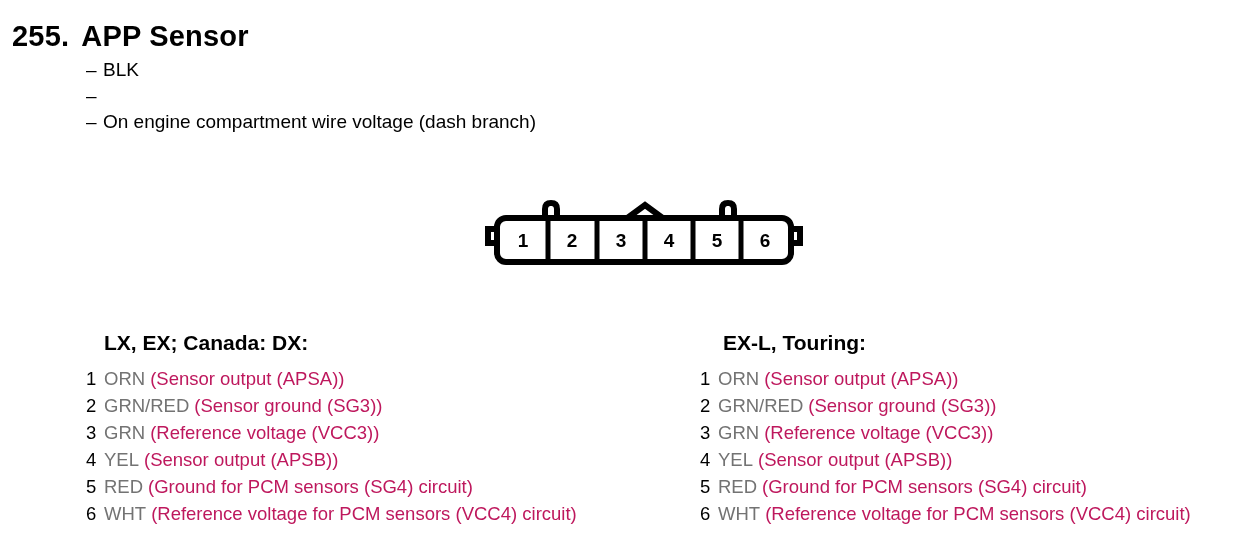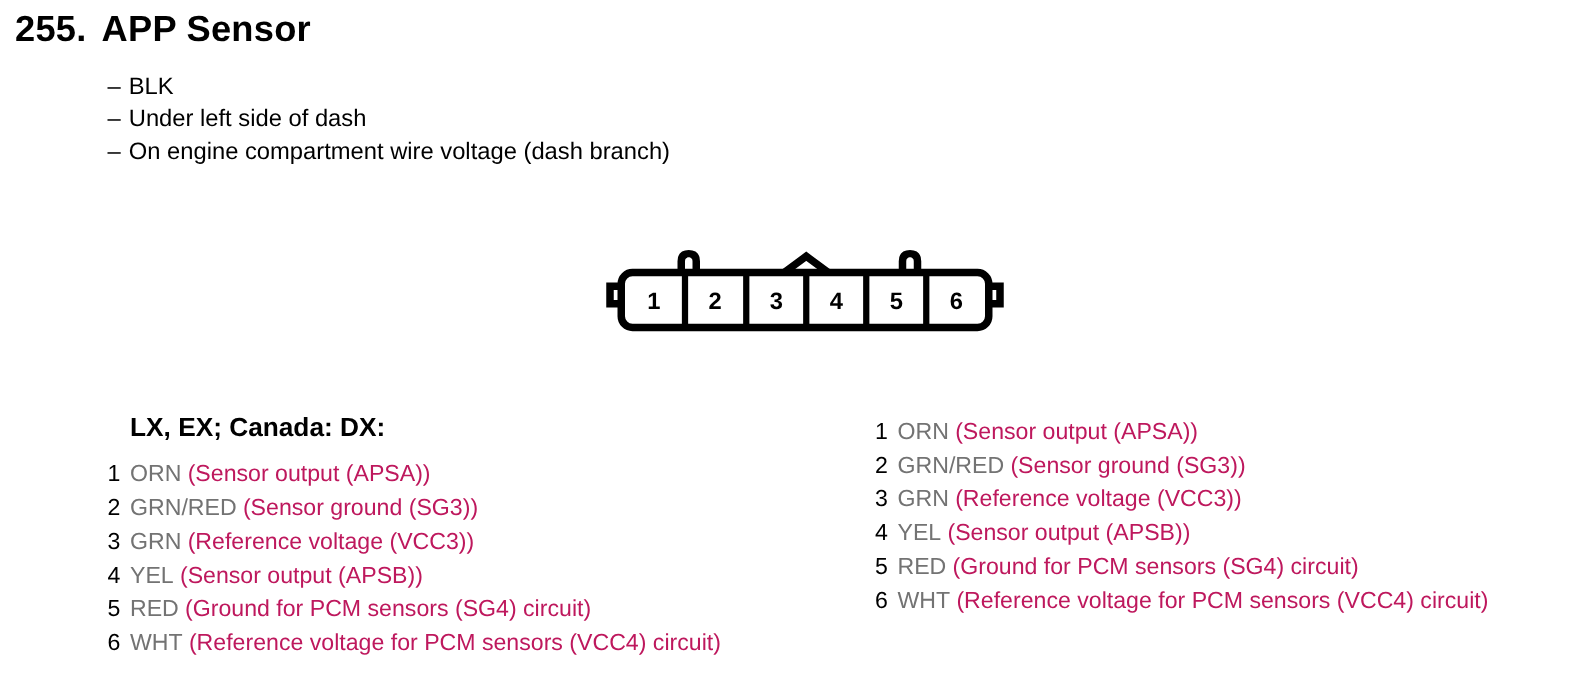--- a/index.html
+++ b/index.html
@@ -13,21 +13,21 @@
     position: relative;
     font-family: "Liberation Sans", sans-serif;
     color: #000000;
     overflow: hidden;
   }
 
   
   #page-title {
     position: absolute;
     left: 12px;
-    top: 8px;
+    top: 20px;
     font-size: 29px;
     font-weight: bold;
     letter-spacing: 0.2px;
     white-space: nowrap;
   }
   #page-title .num { margin-right: 12px; }
 
   
   #notes {
     position: absolute;
@@ -109,21 +109,20 @@
   <span class="num">255.</span><span>APP Sensor</span>
 </div>
 
 <div id="notes">
   <div class="note-line">
     <span class="dash">–</span>
     <span>BLK</span>
   </div>
   <div class="note-line">
     <span class="dash">–</span>
-    <span>Under left side of dash</span>
   </div>
   <div class="note-line">
     <span class="dash">–</span>
     <span>On engine compartment wire voltage (dash branch)</span>
   </div>
 </div>
 
 <div id="connector">
   <svg width="320" height="76" viewBox="0 0 320 76" xmlns="http://www.w3.org/2000/svg">
 
@@ -185,20 +184,21 @@
     <span class="pin-desc">(Ground for PCM sensors (SG4) circuit)</span>
   </div>
   <div class="pin-row">
     <span class="pin-index">6</span>
     <span class="pin-wire">WHT</span>
     <span class="pin-desc">(Reference voltage for PCM sensors (VCC4) circuit)</span>
   </div>
 </div>
 
 <div class="pin-column" id="column-right">
+  <div class="col-heading">EX-L, Touring:</div>
 
   <div class="pin-row">
     <span class="pin-index">1</span>
     <span class="pin-wire">ORN</span>
     <span class="pin-desc">(Sensor output (APSA))</span>
   </div>
   <div class="pin-row">
     <span class="pin-index">2</span>
     <span class="pin-wire">GRN/RED</span>
     <span class="pin-desc">(Sensor ground (SG3))</span>

